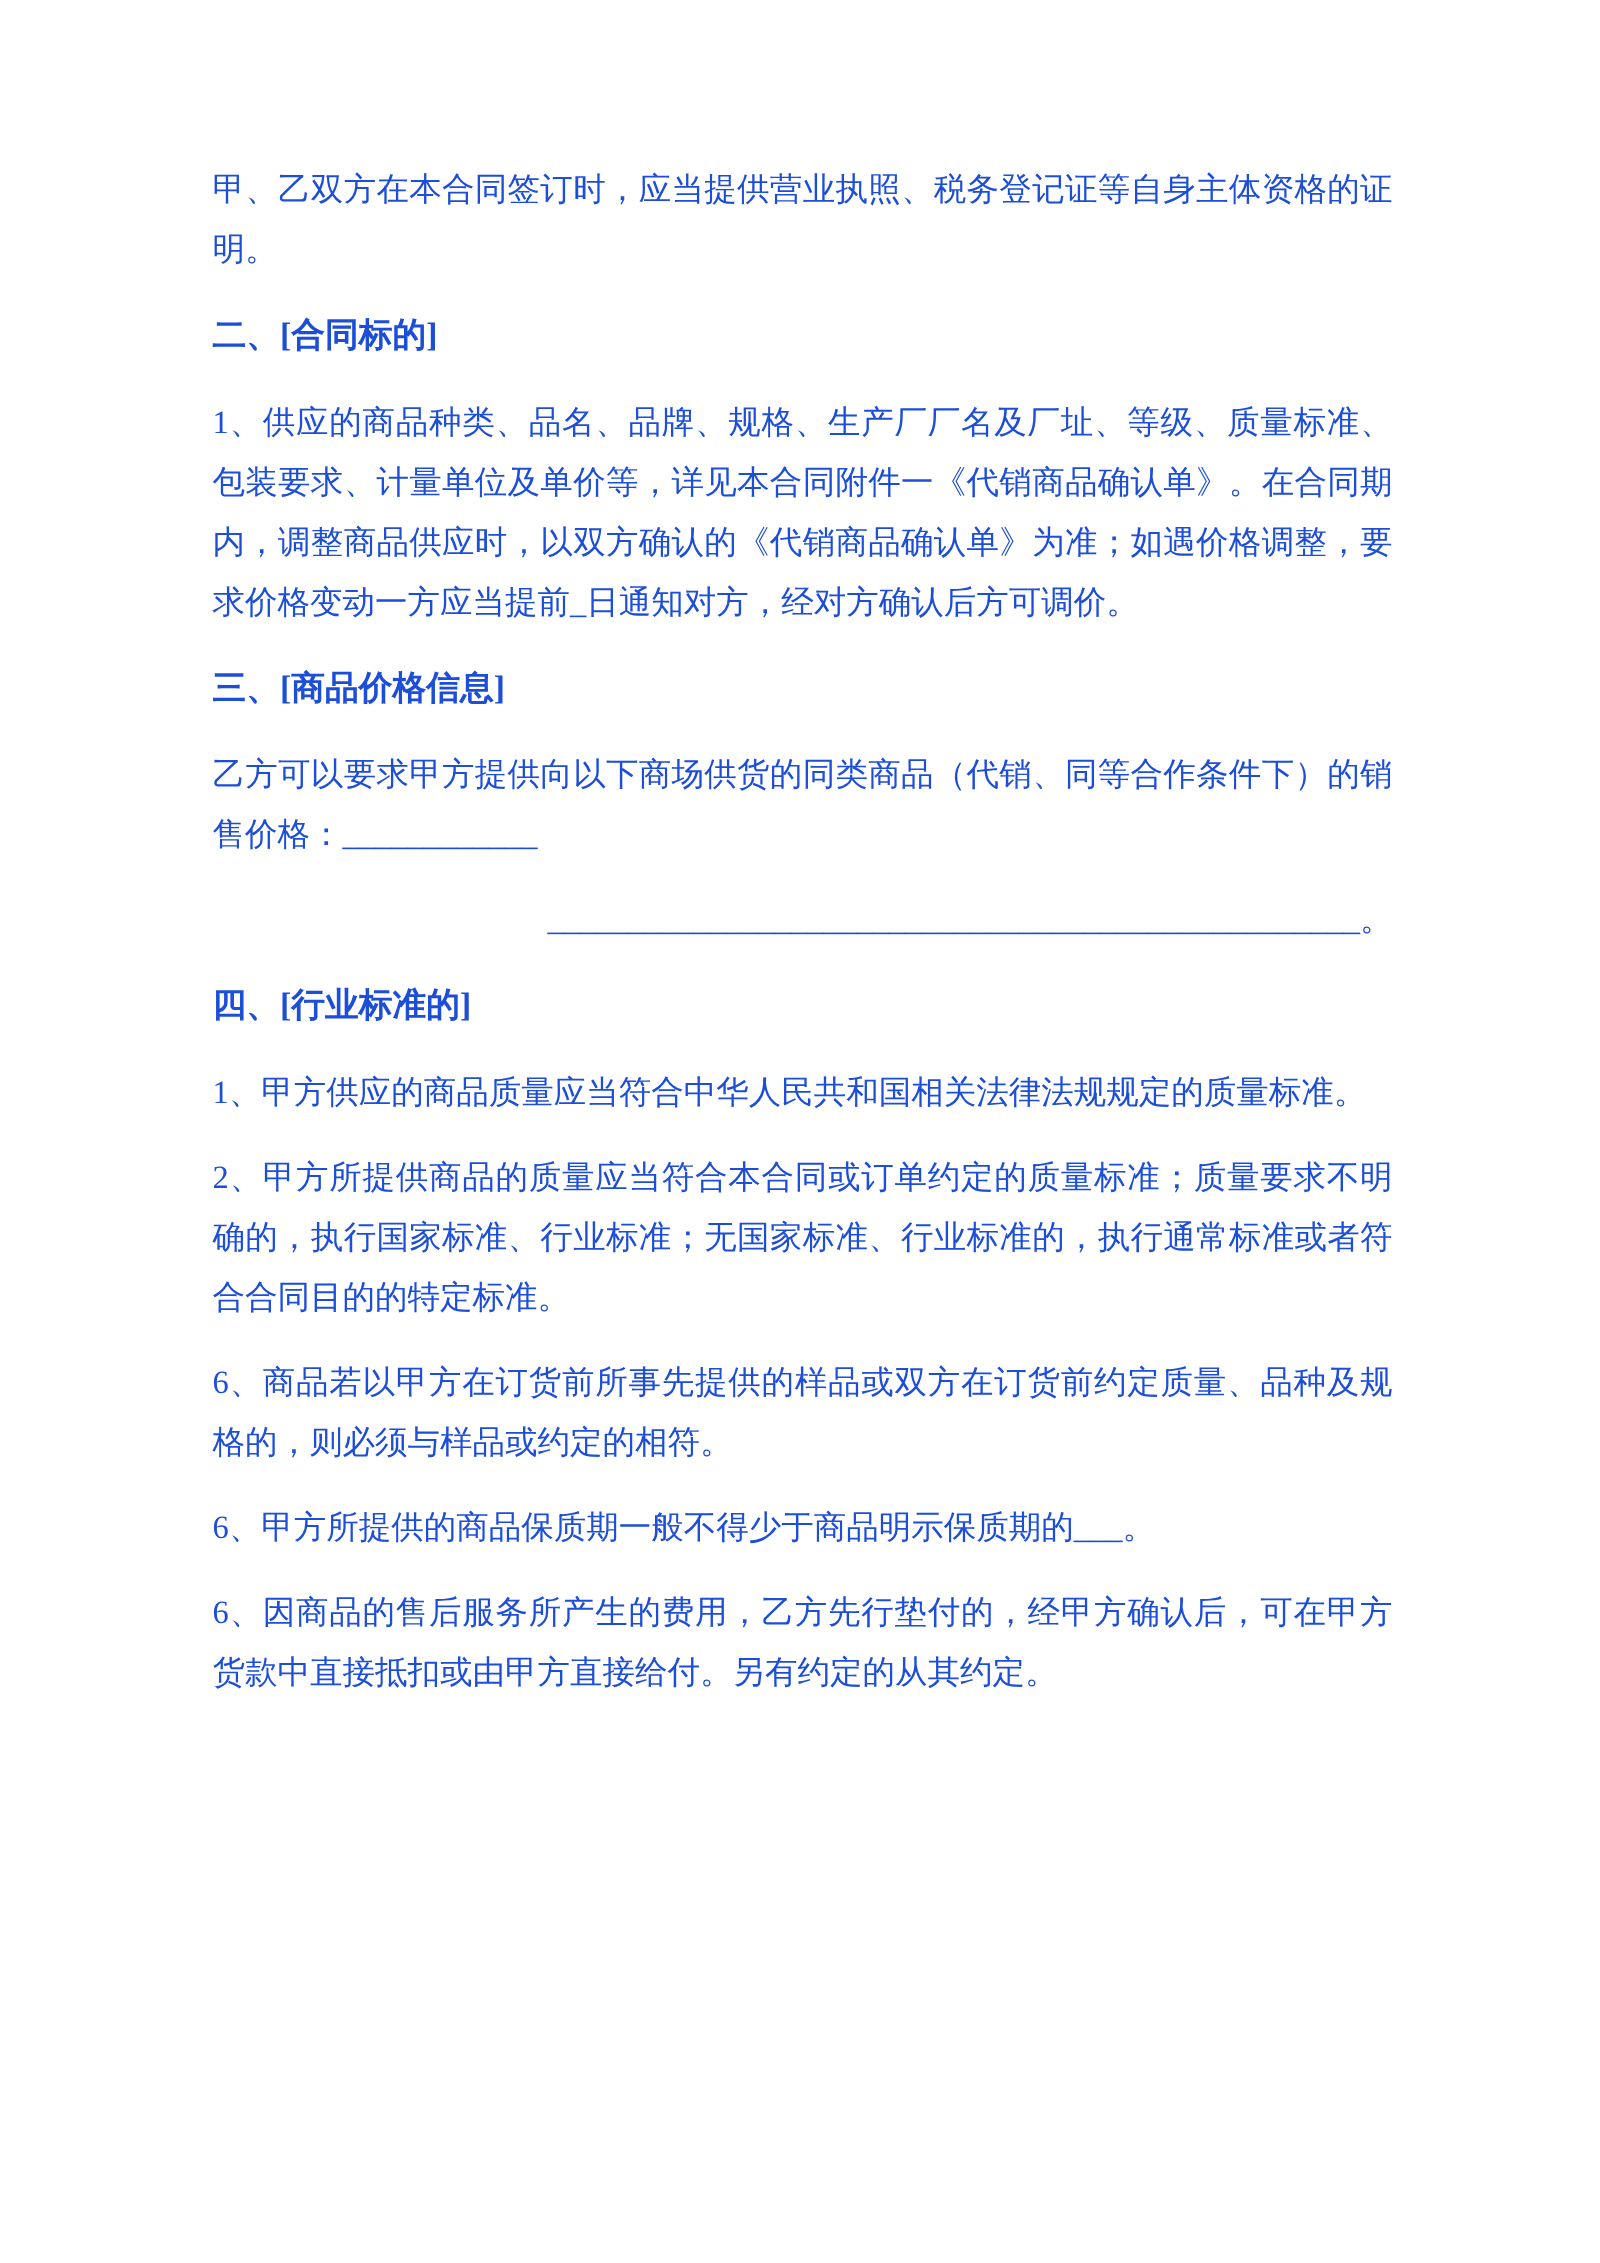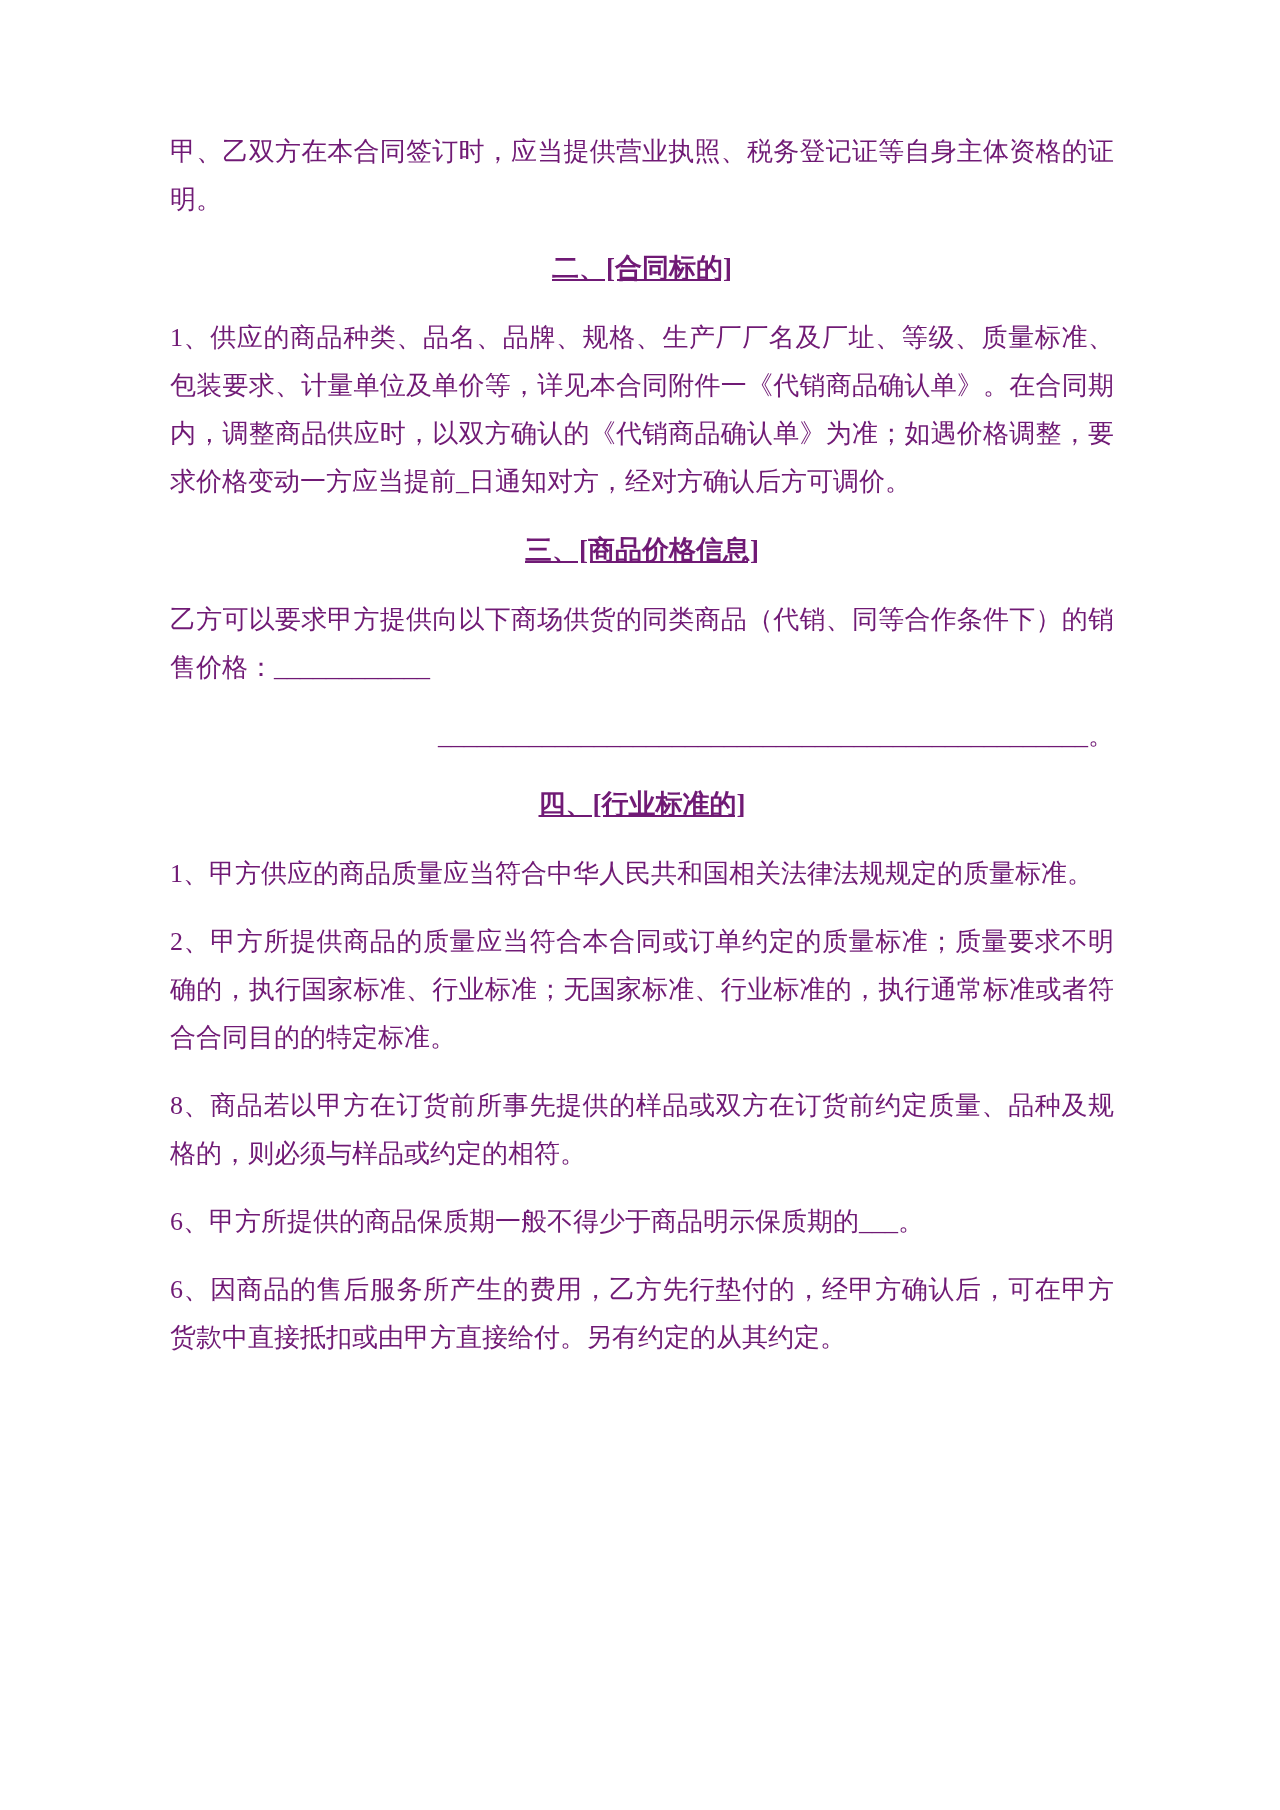--- a/index.html
+++ b/index.html
@@ -7,43 +7,42 @@
     padding: 0;
     background: #ffffff;
   }
   .page {
     position: relative;
     width: 1280px;
     height: 1810px;
     background: #ffffff;
     overflow: hidden;
     font-family: "Liberation Serif", "DejaVu Serif", serif;
-    color: #701a75;
+    color: #1d4ed8;
   }
   .doc-body {
     position: absolute;
     top: 128px;
     left: 170px;
     width: 944px;
     font-size: 26px;
     line-height: 48px;
     text-align: justify;
     word-break: break-all;
   }
   p.para {
     margin: 0 0 20px 0;
     font-weight: normal;
   }
   h2.heading {
     margin: 6px 0 22px 0;
     font-size: 27px;
     line-height: 48px;
     font-weight: bold;
-    text-align: center;
-    text-decoration: underline;
+    text-align: left;
   }
   p.blank-line {
     text-align: right;
     letter-spacing: 0;
   }
 </style>
 </head>
 <body>
 
 <div class="page">
@@ -61,21 +60,21 @@
     <p class="para">乙方可以要求甲方提供向以下商场供货的同类商品（代销、同等合作条件下）的销售价格：____________</p>
 
     <p class="para blank-line">__________________________________________________。</p>
 
     <h2 class="heading">四、[行业标准的]</h2>
 
     <p class="para">1、甲方供应的商品质量应当符合中华人民共和国相关法律法规规定的质量标准。</p>
 
     <p class="para">2、甲方所提供商品的质量应当符合本合同或订单约定的质量标准；质量要求不明确的，执行国家标准、行业标准；无国家标准、行业标准的，执行通常标准或者符合合同目的的特定标准。</p>
 
-    <p class="para">8、商品若以甲方在订货前所事先提供的样品或双方在订货前约定质量、品种及规格的，则必须与样品或约定的相符。</p>
+    <p class="para">6、商品若以甲方在订货前所事先提供的样品或双方在订货前约定质量、品种及规格的，则必须与样品或约定的相符。</p>
 
     <p class="para">6、甲方所提供的商品保质期一般不得少于商品明示保质期的___。</p>
 
 
     <p class="para">6、因商品的售后服务所产生的费用，乙方先行垫付的，经甲方确认后，可在甲方货款中直接抵扣或由甲方直接给付。另有约定的从其约定。</p>
 
   </div>
 </div>
 
 </body></html>

